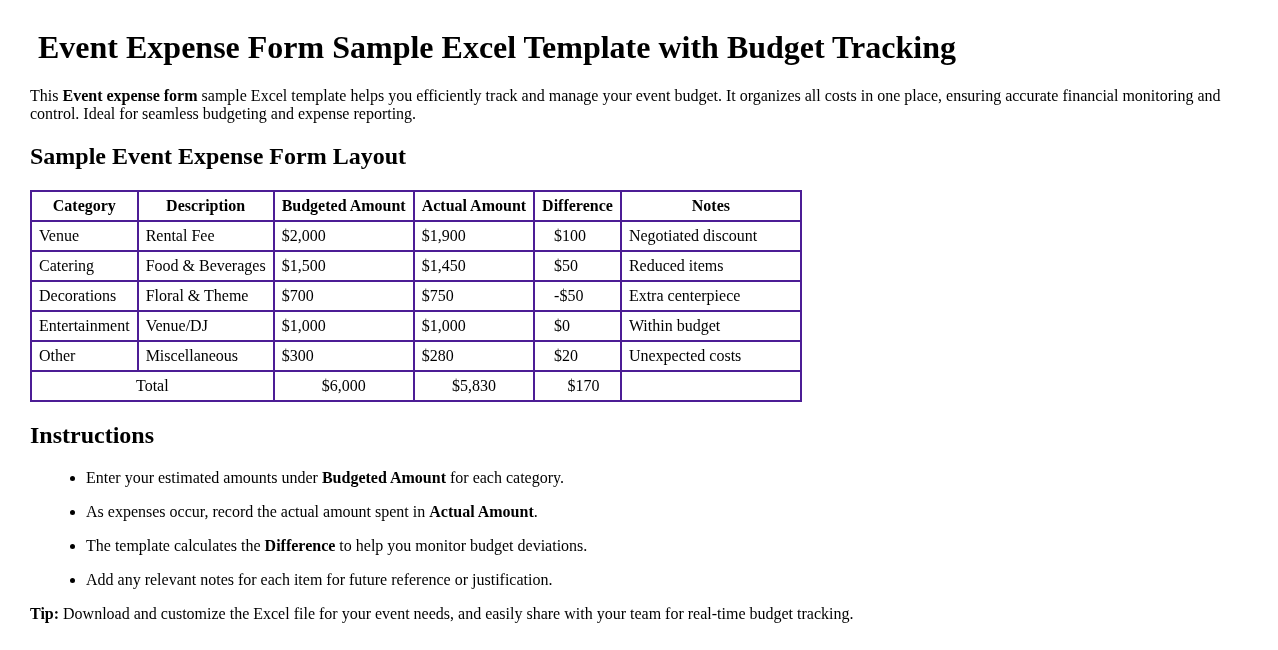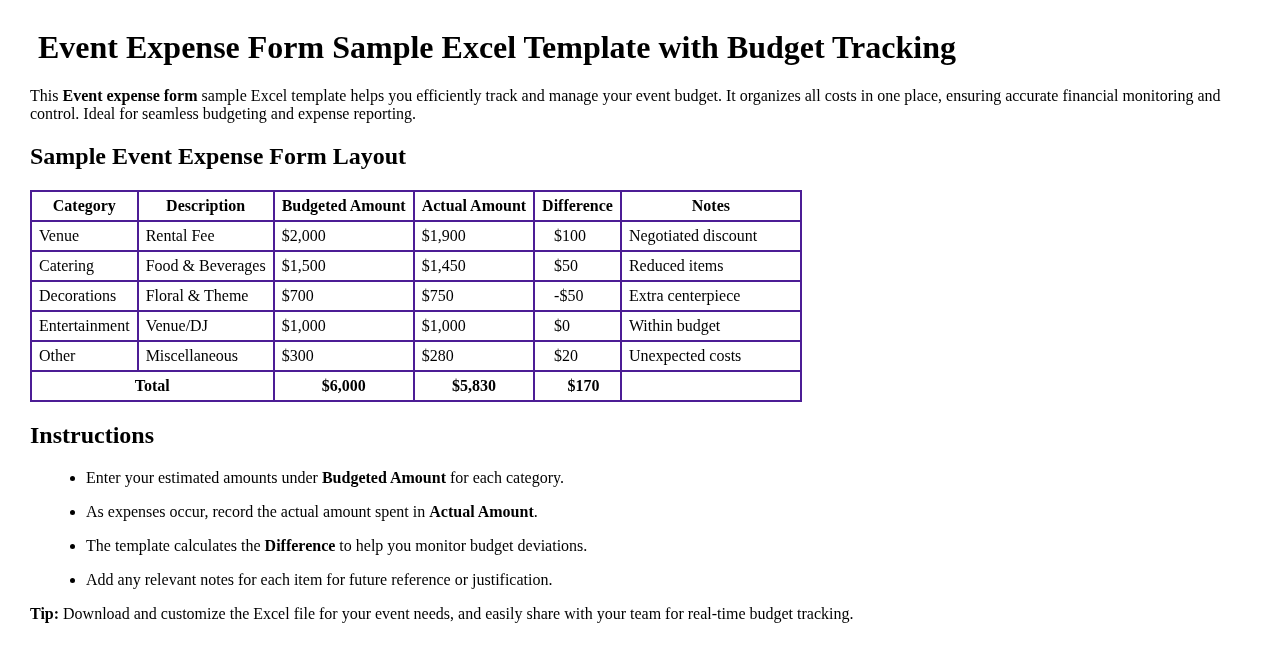--- a/index.html
+++ b/index.html
@@ -40,21 +40,21 @@
   th {
     font-weight: bold;
     text-align: center;
   }
   td { text-align: left; }
   td.num { min-width: 70px; padding-left: 19px; }
   td.budgeted { min-width: 125px; }
   td.actual { min-width: 104px; }
   td.notes { min-width: 180px; }
   tr.total-row td {
-    font-weight: bold;
+    font-weight: normal;
     text-align: center;
   }
   ul {
     margin: 16px 0;
     padding-left: 40px;
   }
   li { margin: 16px; }
 </style>
 </head>
 <body>

